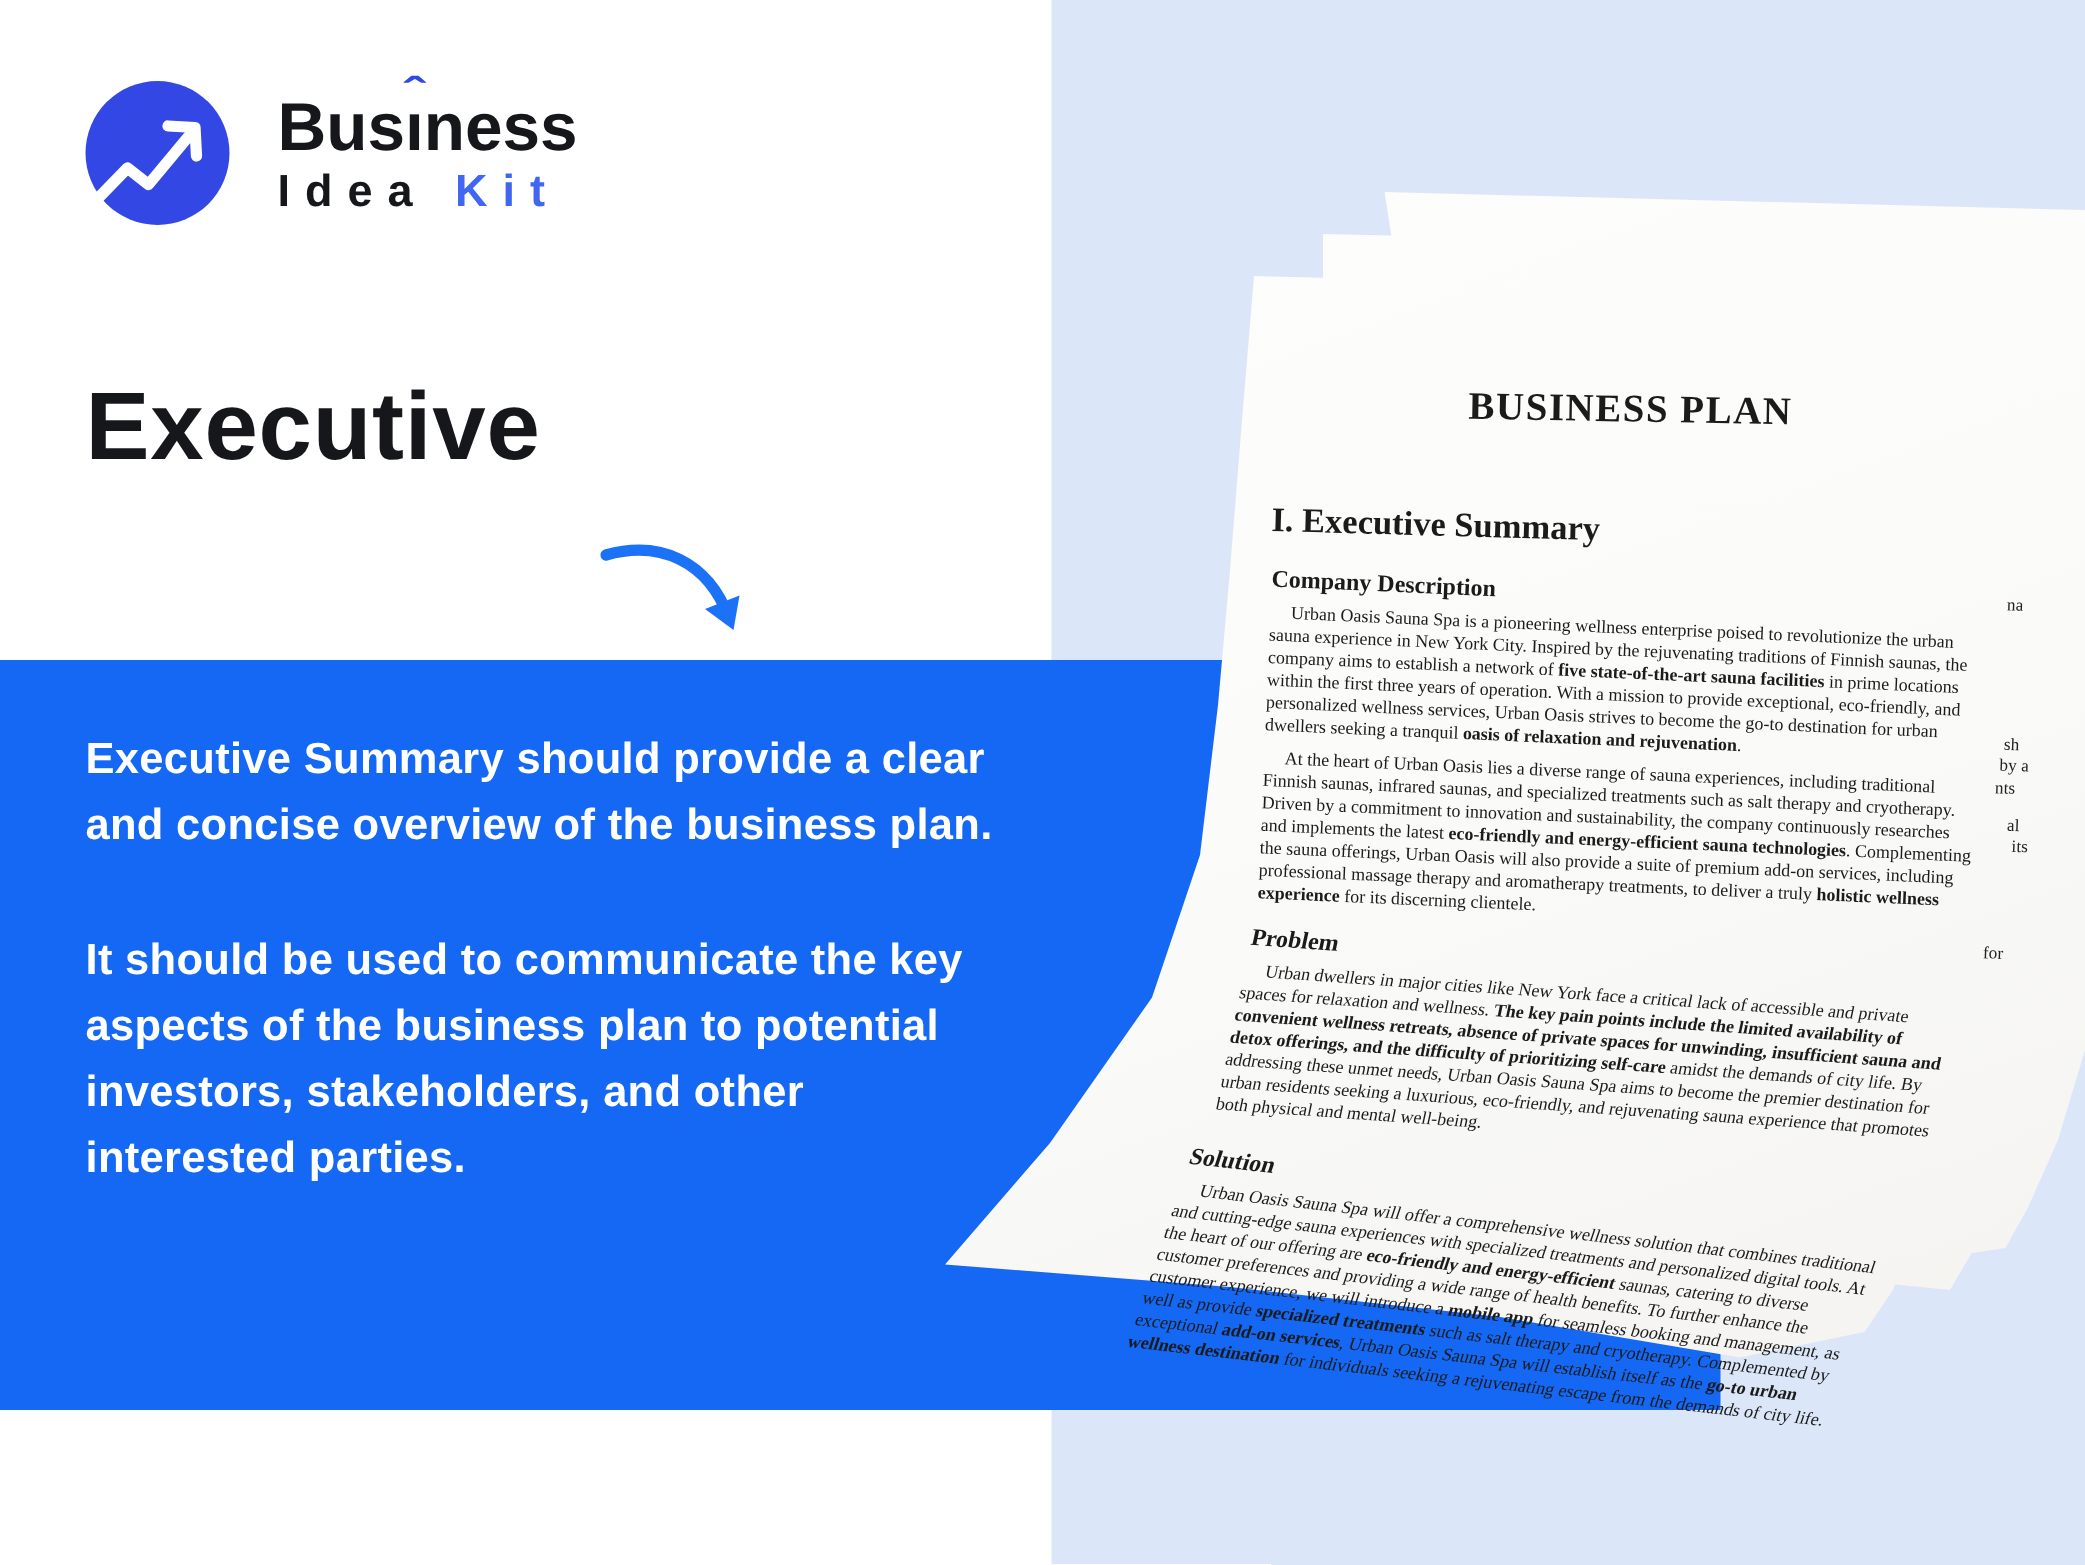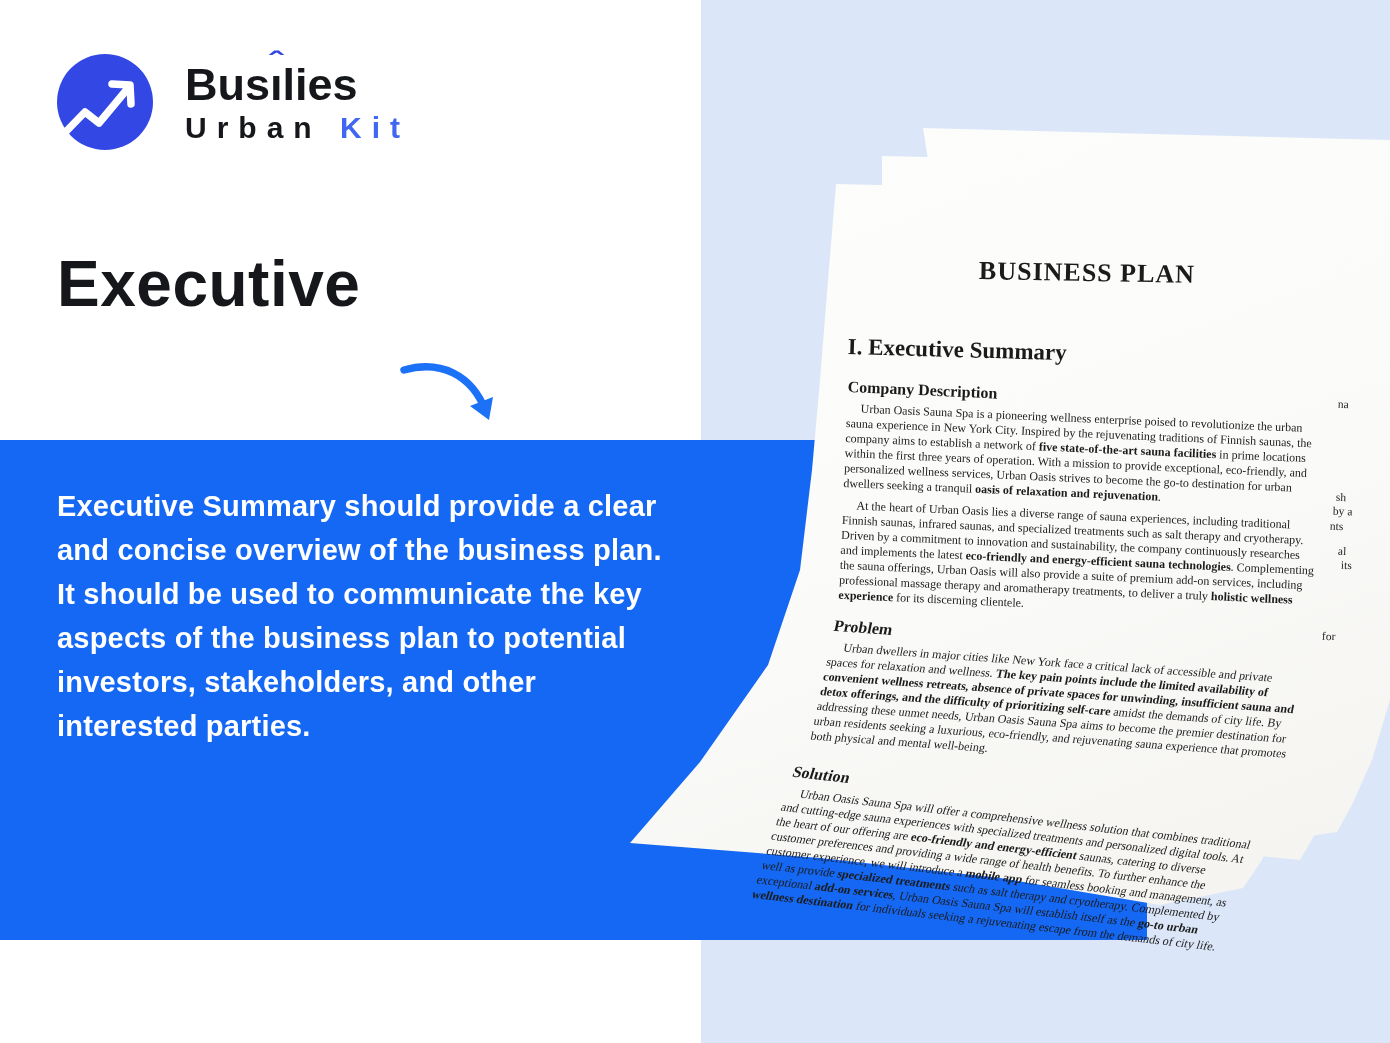--- a/index.html
+++ b/index.html
@@ -17,21 +17,21 @@
   .stage{
     position:relative;width:1390px;height:1043px;margin:0 auto;
     background:#ffffff;overflow:hidden;
   }
   
   .right-panel{position:absolute;left:701px;top:0;width:689px;height:1043px;background:var(--panel);}
   
   .blue-box{position:absolute;left:0;top:440px;width:1147px;height:500px;background:var(--accent);}
   .blue-box-text{position:absolute;left:57px;top:44px;width:620px;color:#fff;}
   .blue-box-text p{font-size:29px;line-height:44px;font-weight:700;letter-spacing:.2px;}
-  .blue-box-text p + p{}
+  .blue-box-text p + p{margin-top:46px;}
   
   .logo{position:absolute;left:55px;top:52px;display:flex;align-items:center;}
   .logo-mark{width:100px;height:100px;flex:0 0 auto;}
   .logo-words{margin-left:30px;}
   .logo-title{font-size:45px;font-weight:800;color:var(--ink);letter-spacing:0;line-height:1;}
   .bus-i{position:relative;display:inline-block;}
   .bus-caret{position:absolute;left:50%;top:-0.50em;transform:translateX(-50%) scaleX(1.5);
     color:var(--logo-circle);font-size:0.62em;font-weight:800;line-height:1;}
   .logo-sub{margin-top:6px;font-size:30px;font-weight:700;letter-spacing:10px;color:var(--ink);line-height:1;}
   .logo-sub .kit{color:var(--kit-blue);}
@@ -126,22 +126,22 @@
 
   <div class="logo">
     <svg class="logo-mark" viewBox="0 0 100 100" style="overflow:visible">
       <circle cx="50" cy="50" r="48" fill="#3347e5"></circle>
       <g stroke="#ffffff" stroke-width="7.5" fill="none" stroke-linecap="round" stroke-linejoin="round">
         <polyline points="-6,97 30,60 44,71 74,35"></polyline>
         <polyline points="57,32 75,33 76,52"></polyline>
       </g>
     </svg>
     <div class="logo-words">
-      <div class="logo-title"><span>Bus</span><span class="bus-i"><span>ı</span><span class="bus-caret">ˆ</span></span><span>lies</span></div>
-      <div class="logo-sub"><span>Urban</span>&nbsp;<span class="kit">Kit</span></div>
+      <div class="logo-title"><span>Bus</span><span class="bus-i"><span>ı</span><span class="bus-caret">ˆ</span></span><span>ness</span></div>
+      <div class="logo-sub"><span>Idea</span>&nbsp;<span class="kit">Kit</span></div>
     </div>
   </div>
 
   <div class="hero">
     <h1>
       <span class="line1">Executive</span><br>
     </h1>
   </div>
 
   <svg class="curved-arrow" viewBox="0 0 112 80">

